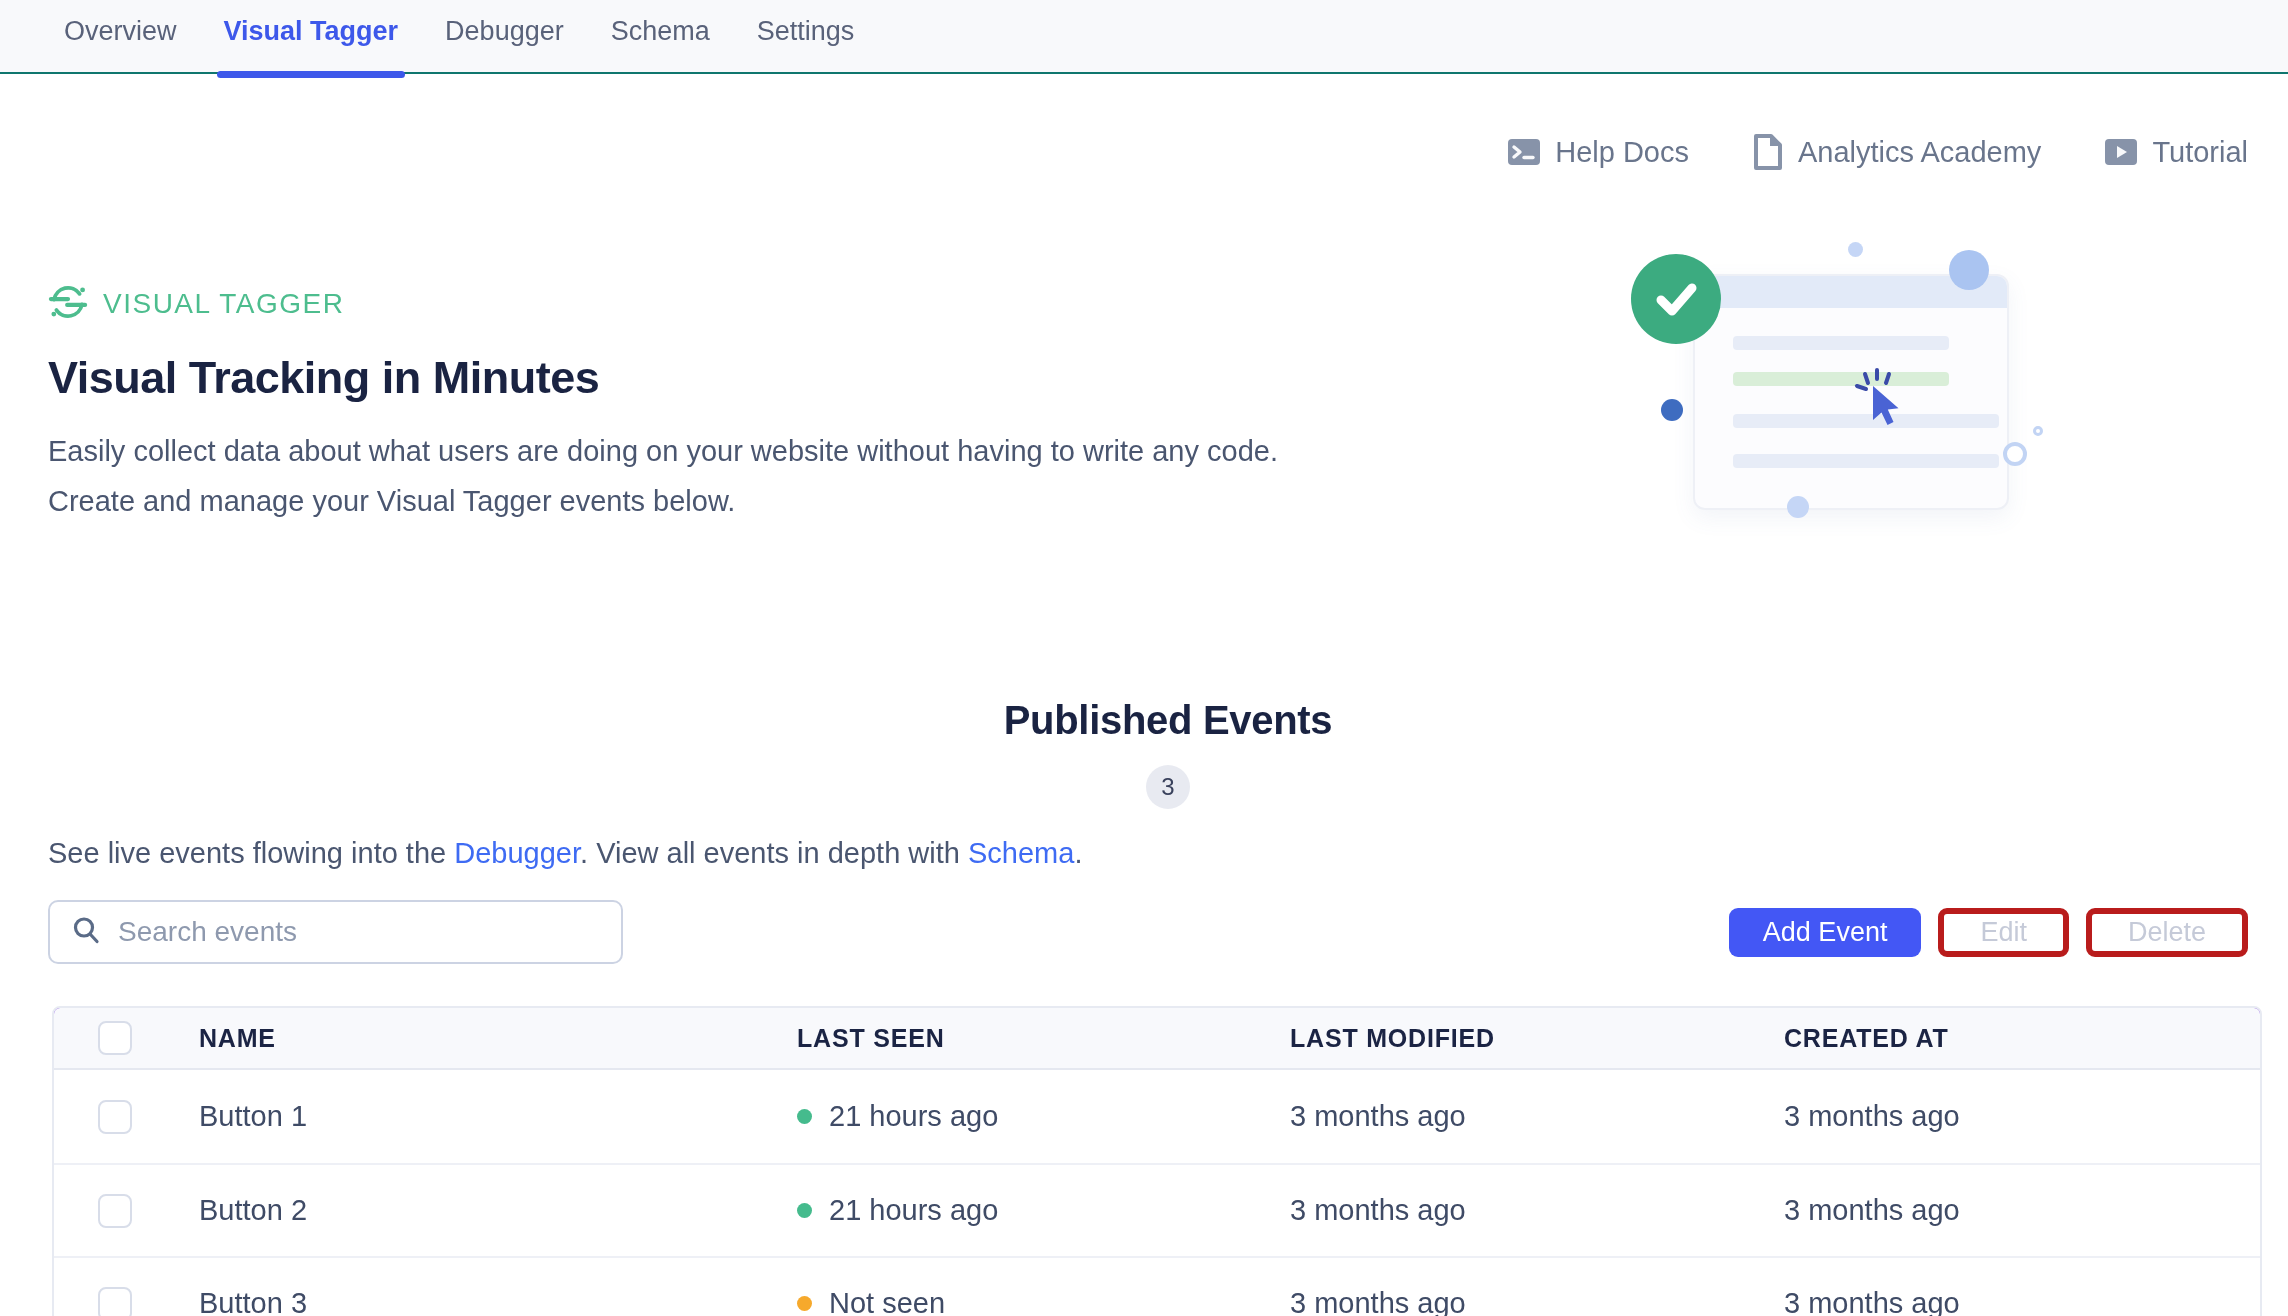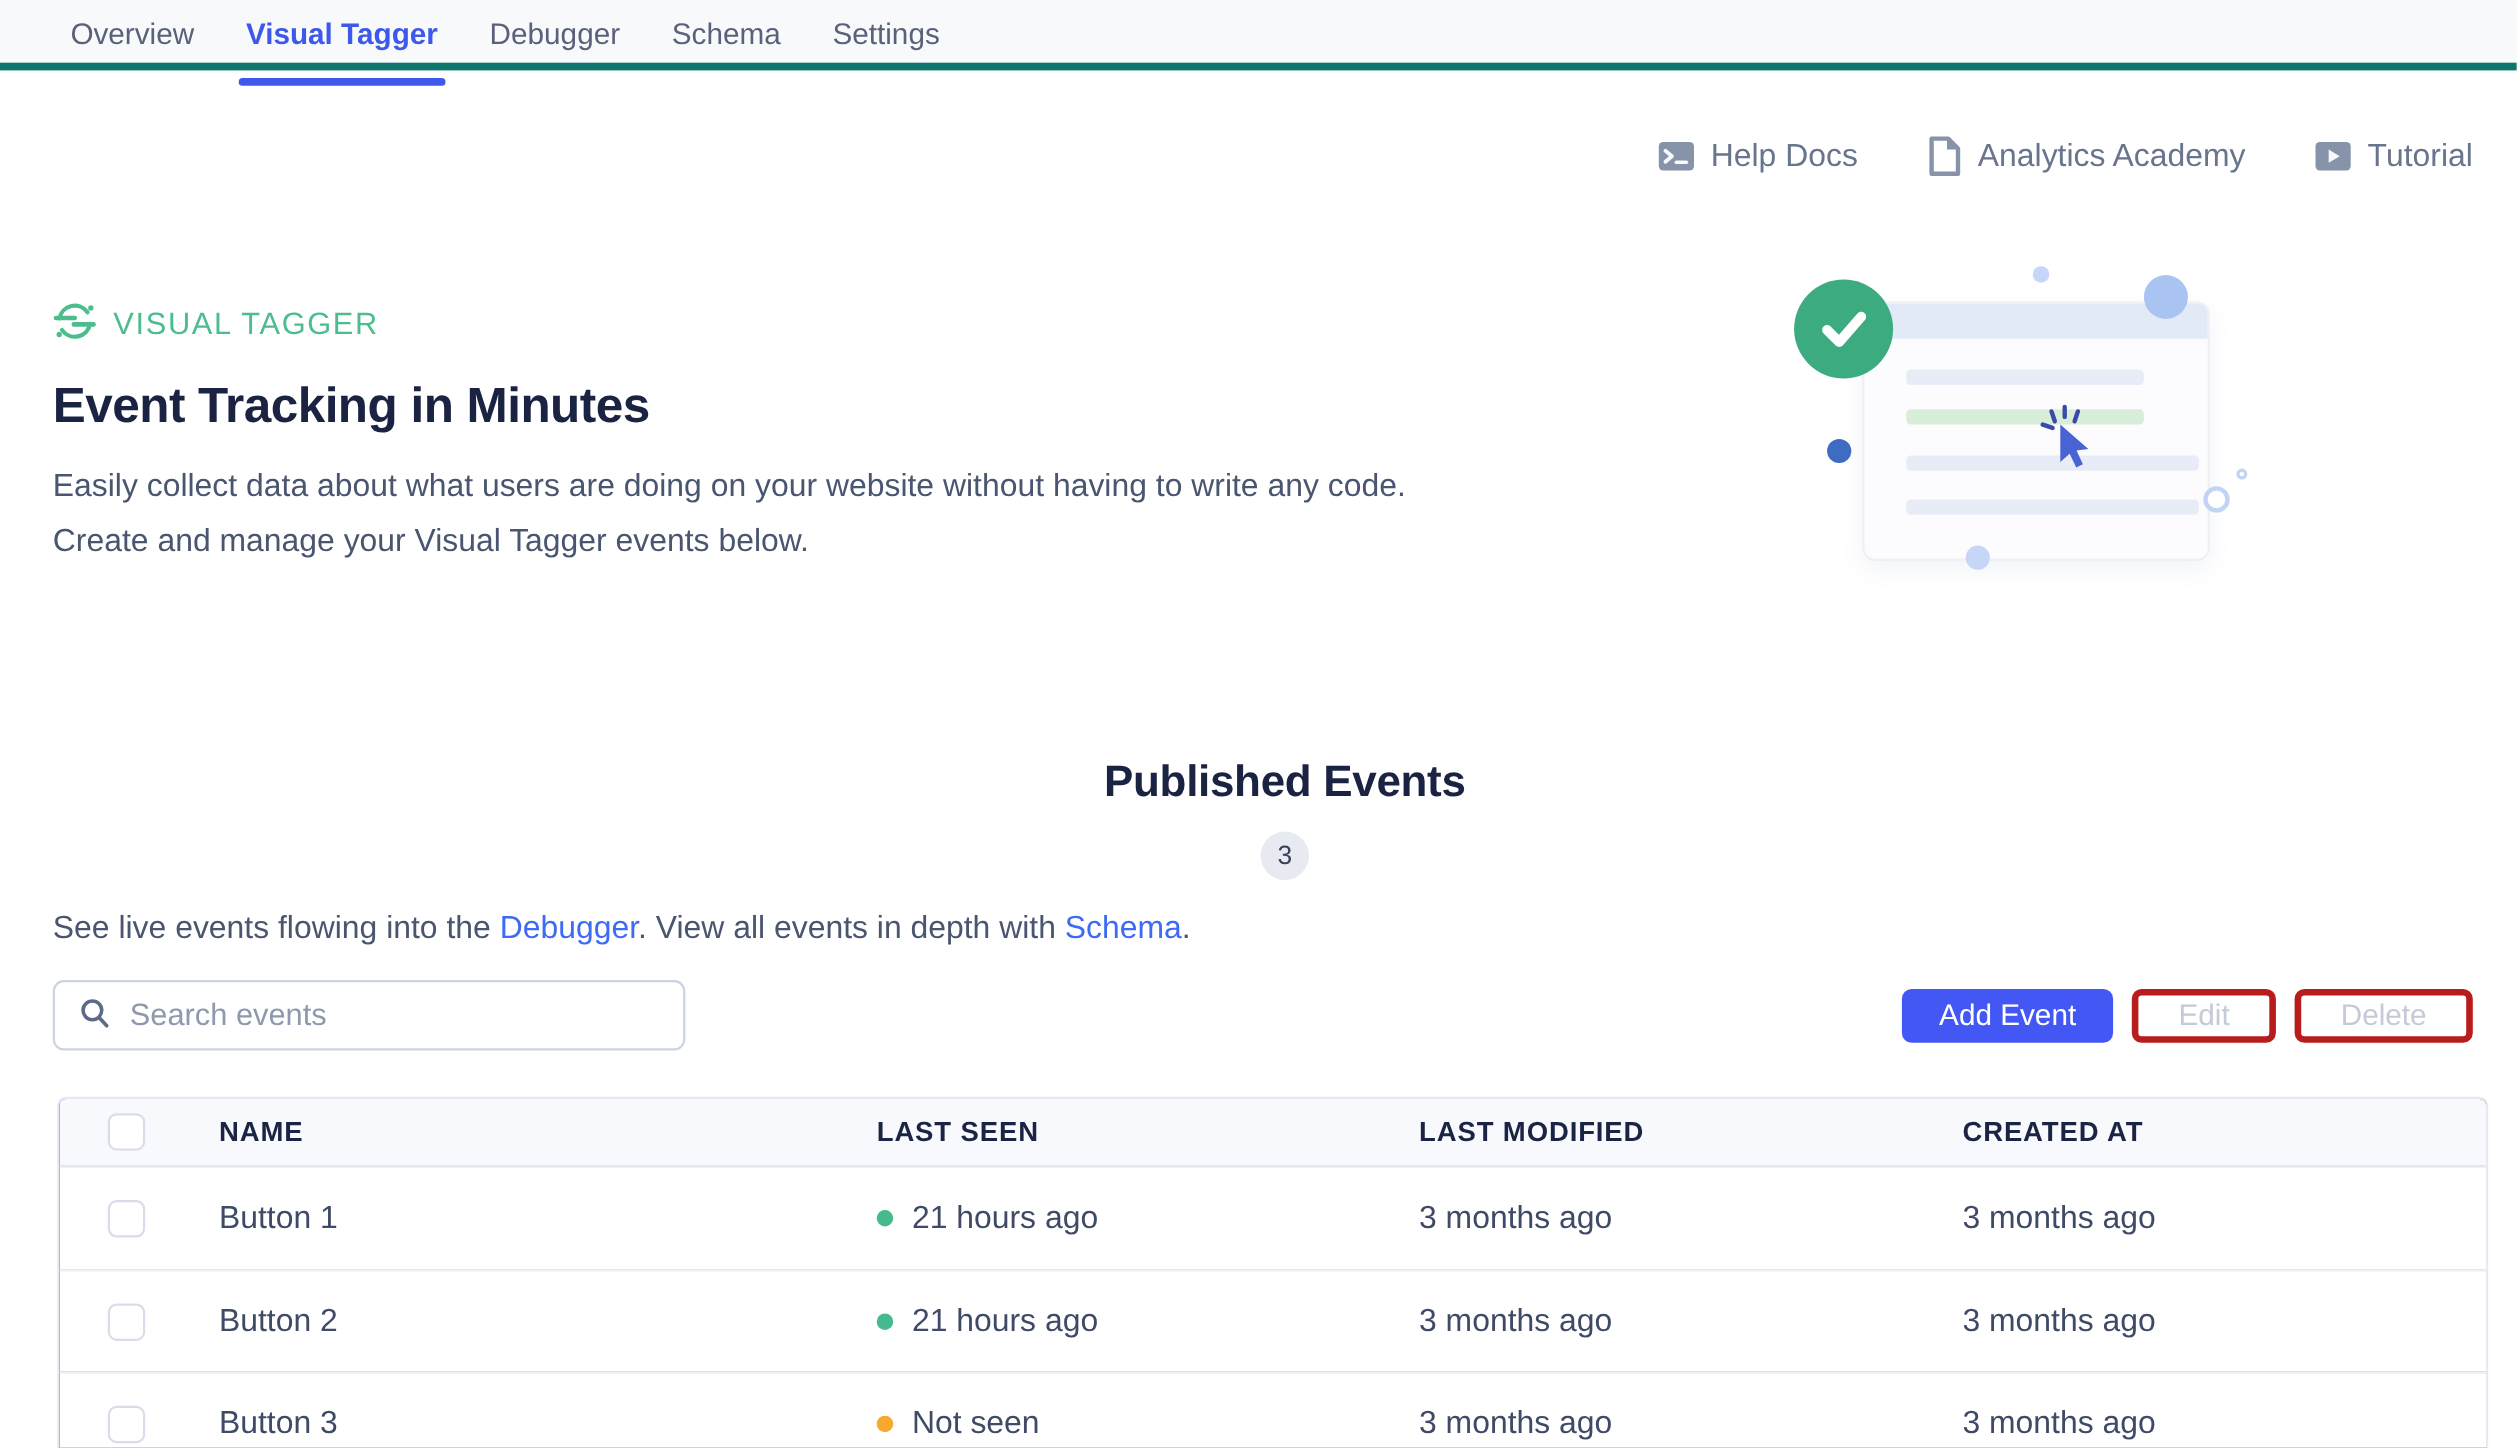--- a/index.html
+++ b/index.html
@@ -1,21 +1,21 @@
 <!DOCTYPE html>
 <html><head>
 <meta charset="utf-8">
 <style>
   * { margin:0; padding:0; box-sizing:border-box; }
   html,body { width:2288px; height:1316px; background:#ffffff;
     font-family:"Liberation Sans", sans-serif; overflow:hidden; }
 
   
-  .topnav { position:relative; height:64px; background:#f8f9fb;
-    border-bottom:7px solid #0f766e; display:flex; align-items:flex-start;
+  .topnav { position:relative; height:74px; background:#f8f9fb;
+    border-bottom:2px solid #0f766e; display:flex; align-items:flex-start;
     padding:16px 0 0 64px; gap:47px; }
   .tab { position:relative; height:62px; font-size:27px; color:#59627a;
     cursor:pointer; white-space:nowrap; }
   .tab.active { color:#3d58ea; font-weight:700; }
   .tab.active::after { content:""; position:absolute; left:-7px; right:-7px;
     bottom:0; height:7px; border-radius:4px; background:#3d58ea; }
 
   
   .help-row { display:flex; justify-content:flex-end; align-items:center;
     gap:62px; margin-top:56px; padding-right:40px; height:44px; }
@@ -159,21 +159,21 @@
         <path d="M7.3 21 A17 17 0 0 1 37.9 14.2"></path>
         <path d="M40.7 27 A17 17 0 0 1 10.1 33.7"></path>
         <line x1="3.5" y1="20.5" x2="24" y2="20.5" stroke-width="5"></line>
         <line x1="23" y1="27.5" x2="44.5" y2="27.5" stroke-width="5"></line>
         <circle cx="41.5" cy="9.5" r="1.2" fill="#4dbd8e" stroke-width="3.4"></circle>
         <circle cx="7" cy="38.5" r="1.2" fill="#4dbd8e" stroke-width="3.4"></circle>
       </svg>
     </span>
     <span class="eyebrow-label">VISUAL TAGGER</span>
   </div>
-  <h1>Event Tracking in Minutes</h1>
+  <h1>Visual Tracking in Minutes</h1>
   <div class="hero-desc">
     <div>Easily collect data about what users are doing on your website without having to write any code.</div>
     <div>Create and manage your Visual Tagger events below.</div>
   </div>
 </section>
 
 <div class="illus">
   <div class="card">
     <div class="cardbar"></div>
     <div class="line l1"></div>

